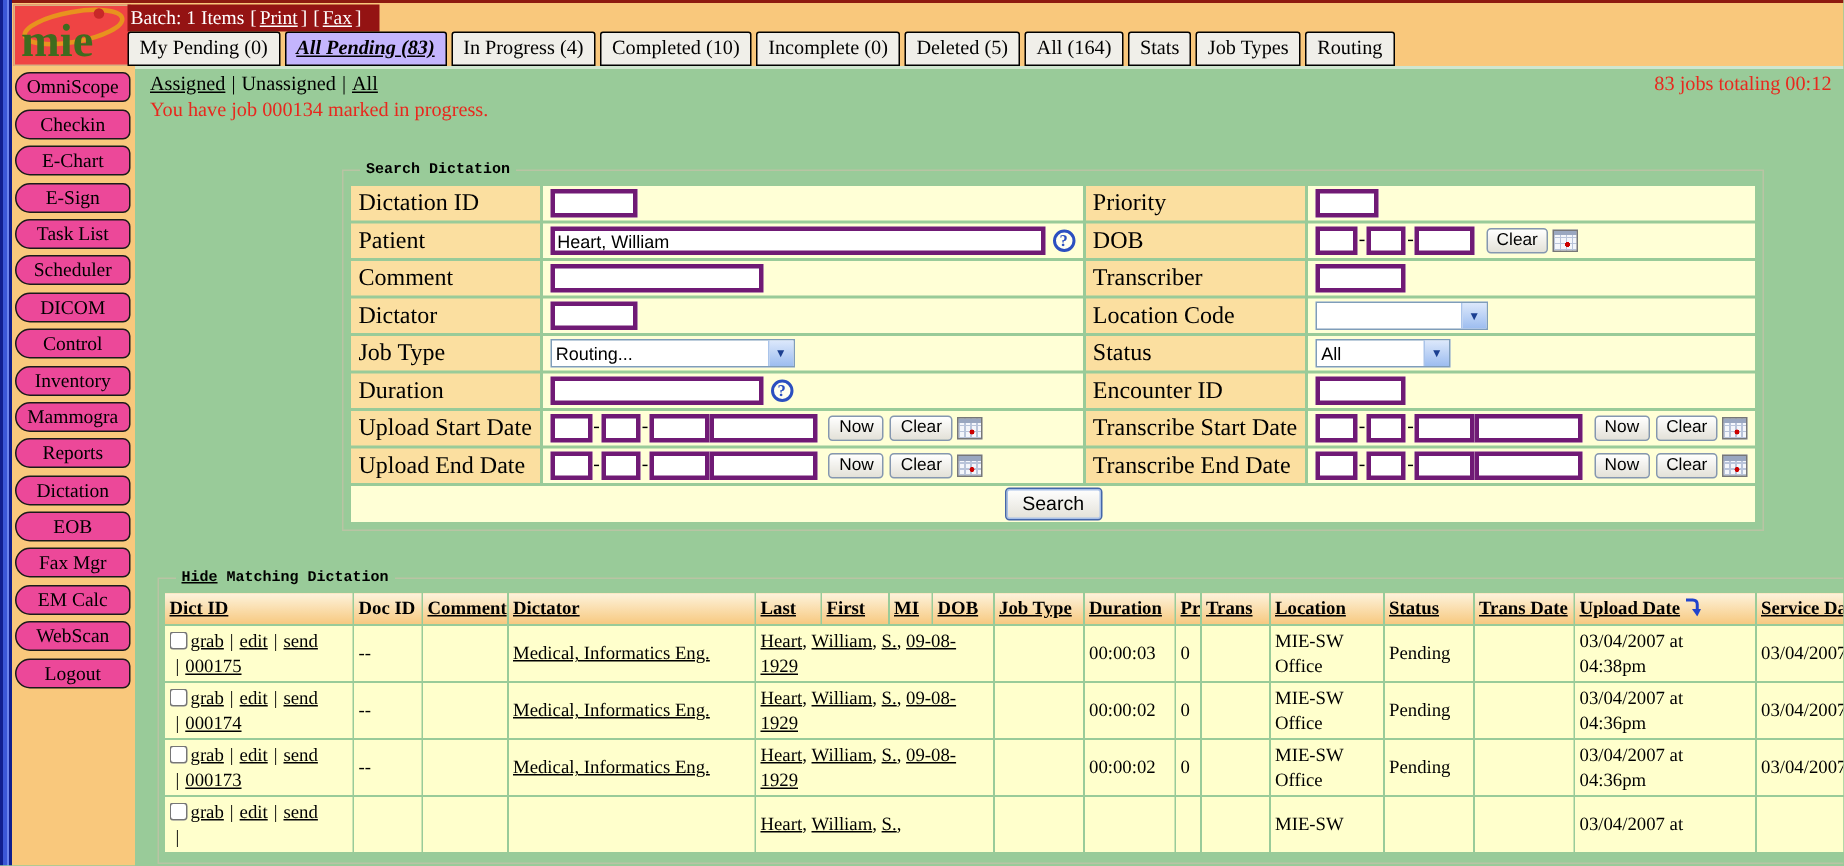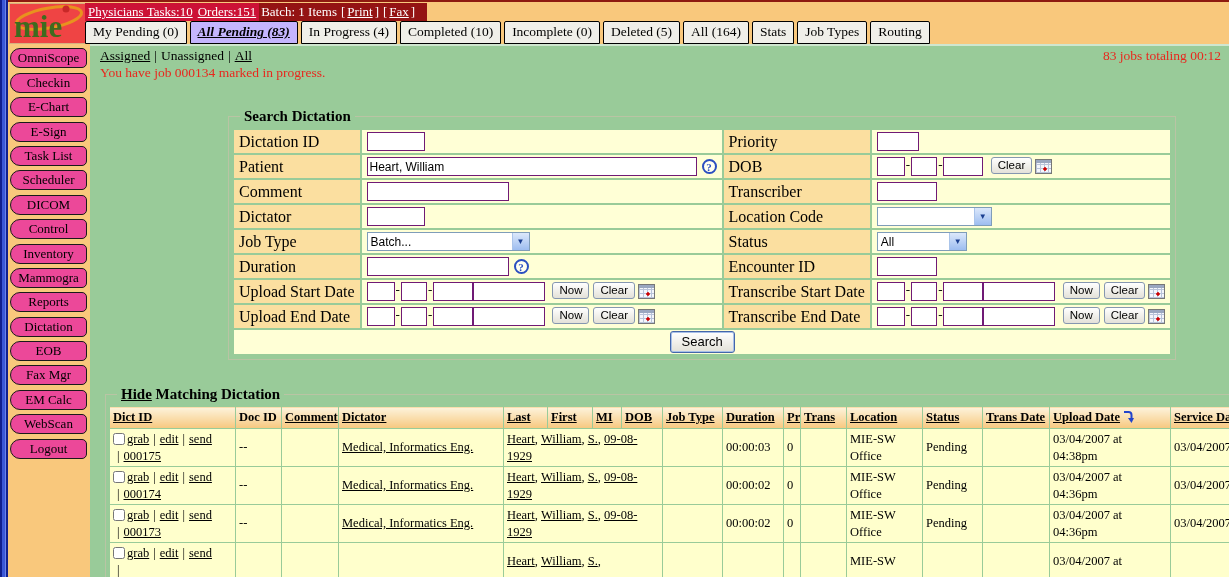--- a/index.html
+++ b/index.html
@@ -36,30 +36,30 @@
   
   .content { position:absolute; left:90px; top:44px; width:1139px; height:533px;
     background:#99cb99; border-top:2px solid #cfe6cf; overflow:hidden; }
   .nav-row { display:flex; justify-content:space-between; padding:2px 8px 0 10px; font-size:13.5px; }
   .nav-row .grp { white-space:nowrap; }
   .sep { margin:0 4px; }
   .red-text { color:#e8281e; }
   .msg { padding:1px 10px; font-size:13.5px; }
   
   fieldset { border:1px solid #b9c4a4; }
-  legend { font-weight:bold; font-size:15px; padding:0 4px; margin-left:8px; white-space:nowrap; }
+  legend { font-weight:bold; font-size:10px; padding:0 4px; margin-left:8px; white-space:nowrap;font-family:Liberation Mono, monospace; }
   .search-fs { margin:26px 0 0 138px; width:882px; padding:3px; }
   .results-fs { margin:26px 0 0 15px; width:1152px; padding:3px 3px 6px 3px; }
   
   .form-tbl { width:100%; border-collapse:separate; border-spacing:2px; }
   .form-tbl td { height:23px; padding:1px 5px; vertical-align:middle; }
   .lbl { background:#fbdfa0; font-size:16px; white-space:nowrap; }
   .fld { background:#ffffd6; white-space:nowrap; }
   .c1 { width:100px; } .c2 { width:352px; } .c3 { width:131px; }
-  .inp { border:1px solid #701a75; background:#fff; height:19px;
+  .inp { border:3px solid #701a75; background:#fff; height:19px;
     font:12px "Liberation Sans","DejaVu Sans",sans-serif; padding:1px 2px; vertical-align:middle; }
   .w58{width:58px}.w42{width:42px}.w330{width:330px}.w142{width:142px}.w60{width:60px}
   .w28{width:28px}.w26{width:26px}.w40{width:40px}.w72{width:72px}
   .dash { margin:0 1px; }
   .help { display:inline-block; width:15px; height:15px; border:2px solid #2b4fc0; border-radius:50%;
     color:#2b4fc0; font:bold 11px/12px "Liberation Serif",serif; text-align:center;
     vertical-align:middle; margin-left:5px; background:#fffff0; }
   .btn { font:11.5px "Liberation Sans","DejaVu Sans",sans-serif; padding:1px 6px 2px;
     background:linear-gradient(#ffffff,#e3e1d8); border:1px solid #8597b0; border-radius:3px;
     margin-left:4px; cursor:pointer; }
@@ -120,24 +120,20 @@
     <a class="side-btn">Dictation</a>
     <a class="side-btn">EOB</a>
     <a class="side-btn">Fax Mgr</a>
     <a class="side-btn">EM Calc</a>
     <a class="side-btn">WebScan</a>
     <a class="side-btn">Logout</a>
   </nav>
 </div>
 
 <div class="topbar">
-  <span class="task-badge">
-    <a>Physicians Tasks:10</a>
-    <a>Orders:151</a>
-  </span>
   <span class="plain">Batch: 1 Items</span>
   <span class="plain">[</span>
   <a>Print</a>
   <span class="plain">]</span>
   <span class="plain">[</span>
   <a>Fax</a>
   <span class="plain">]</span>
 </div>
 
 <div class="tabs">
@@ -197,21 +193,21 @@
           <span class="select sw115">
             <span class="sel-text"></span>
             <span class="sel-arrow">▼</span>
           </span>
         </td>
       </tr>
       <tr>
         <td class="lbl">Job Type</td>
         <td class="fld">
           <span class="select sw163">
-            <span class="sel-text">Batch...</span>
+            <span class="sel-text">Routing...</span>
             <span class="sel-arrow">▼</span>
           </span>
         </td>
         <td class="lbl">Status</td>
         <td class="fld">
           <span class="select sw90">
             <span class="sel-text">All</span>
             <span class="sel-arrow">▼</span>
           </span>
         </td>

